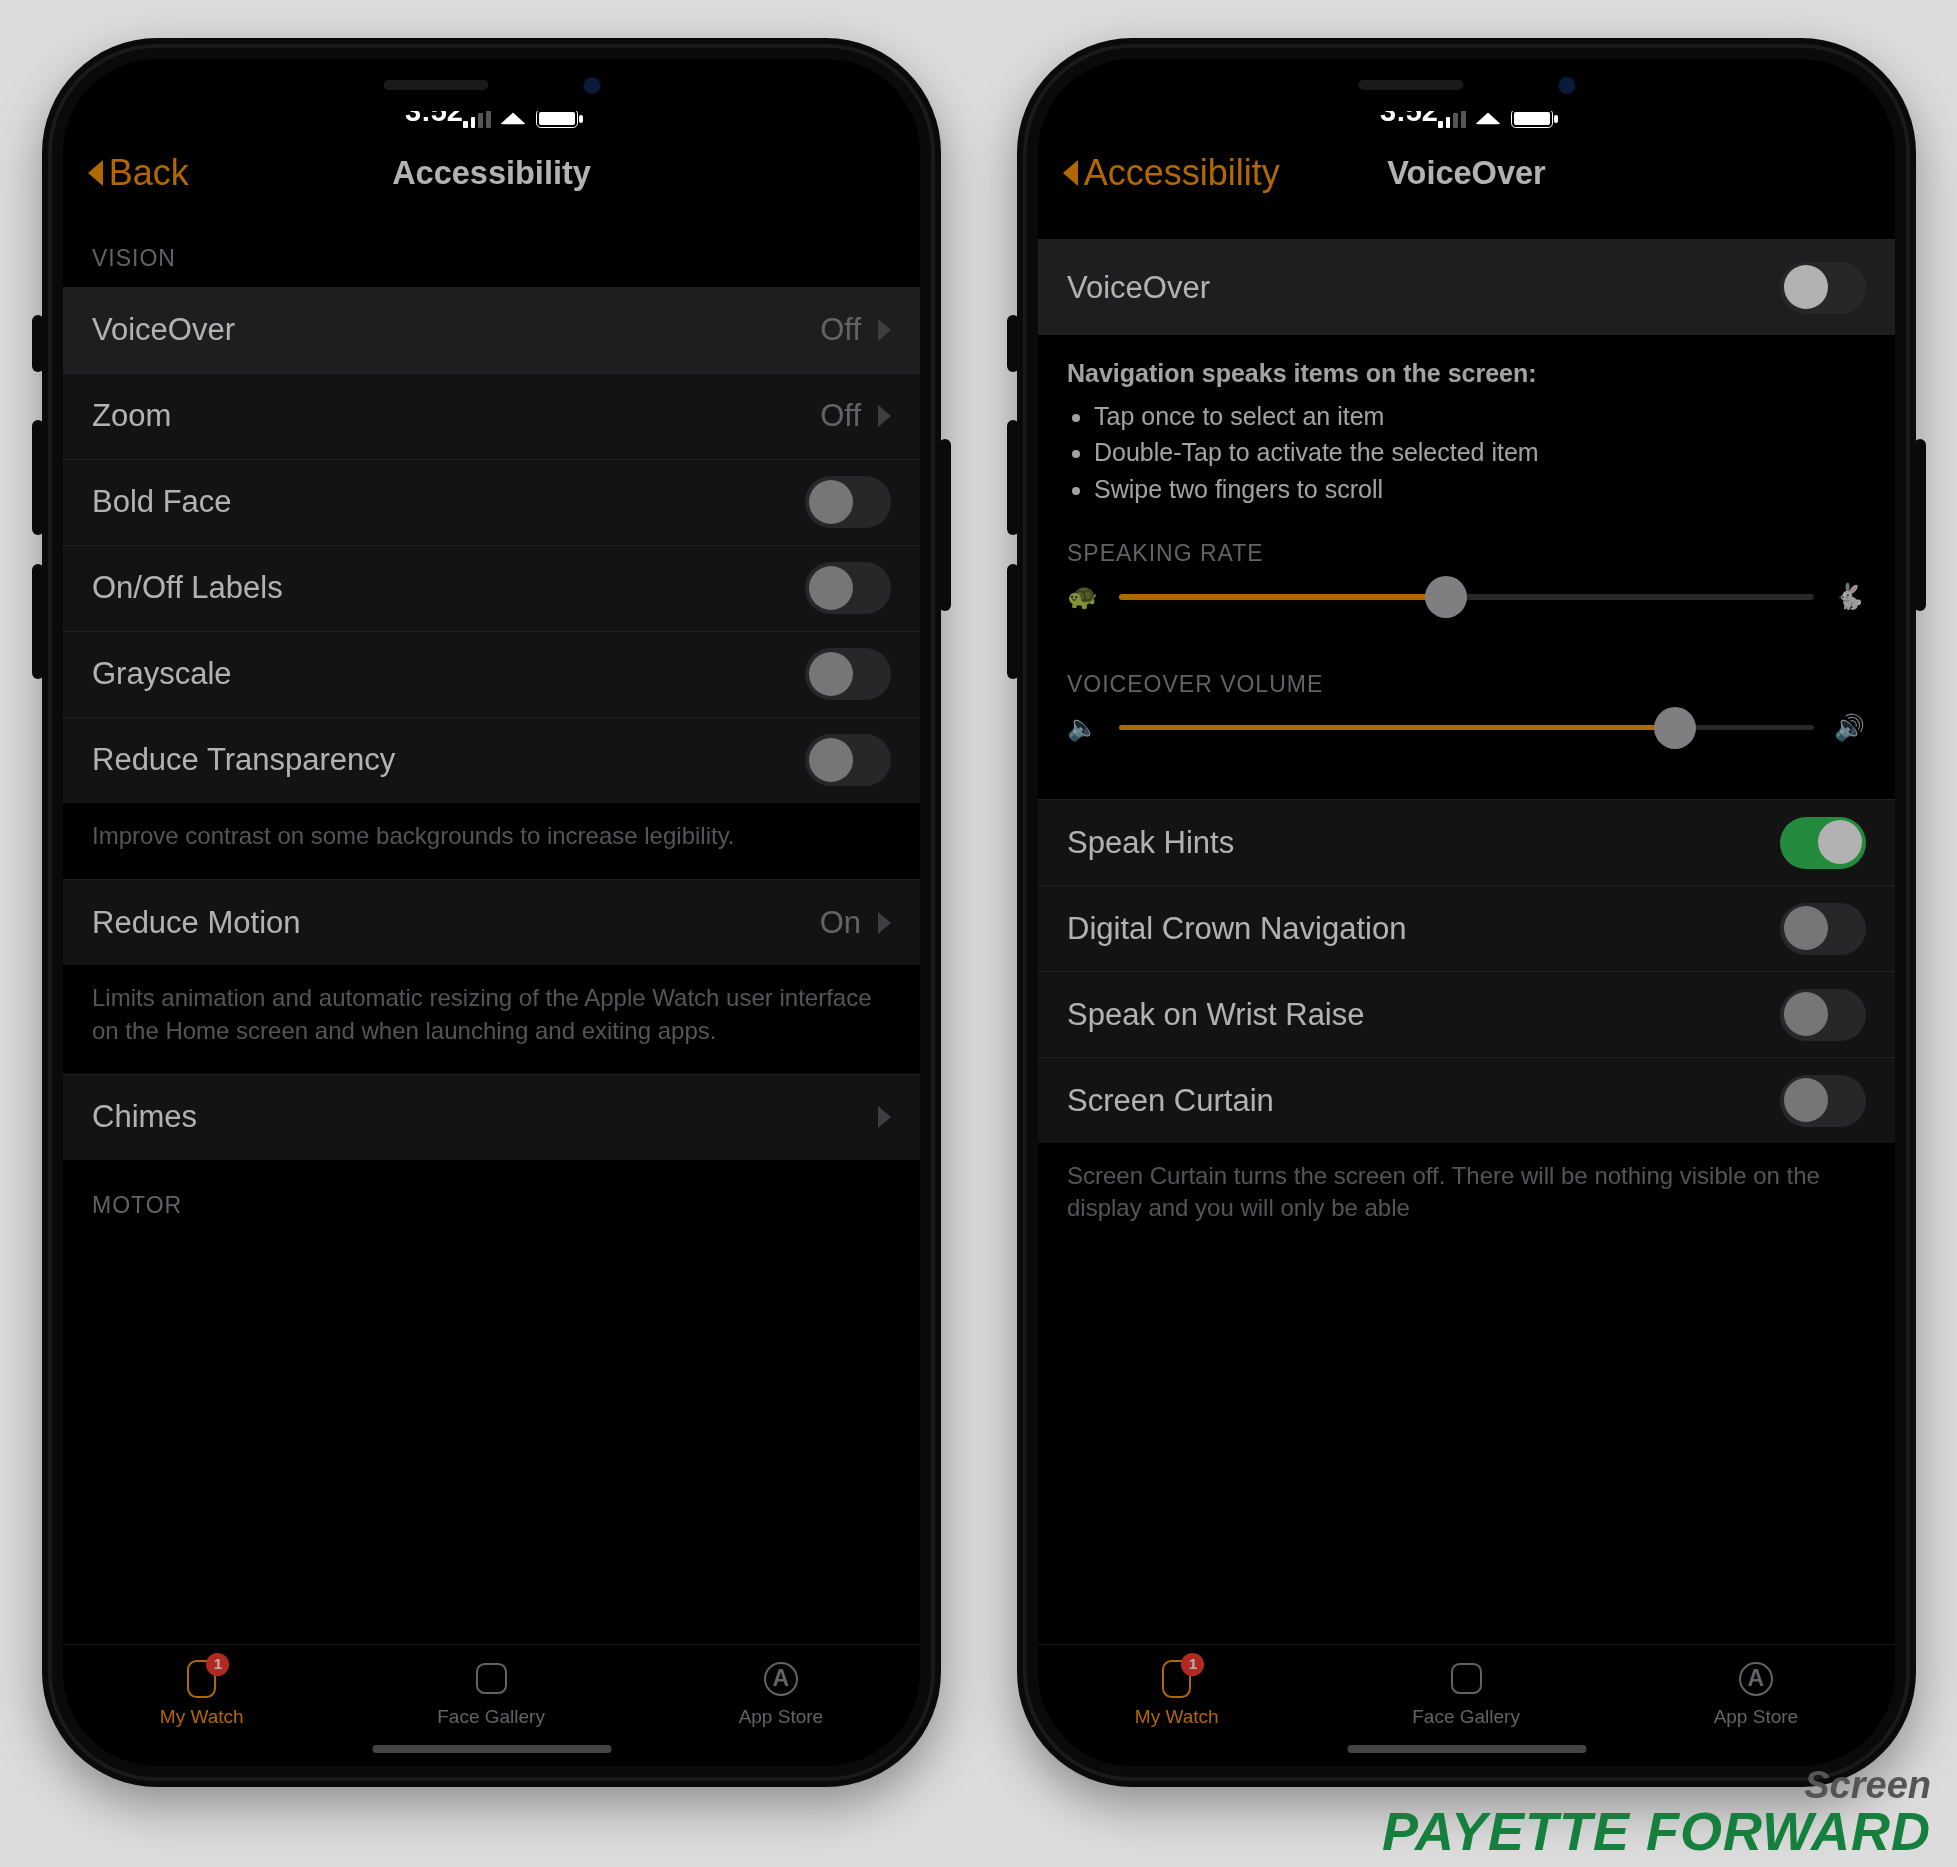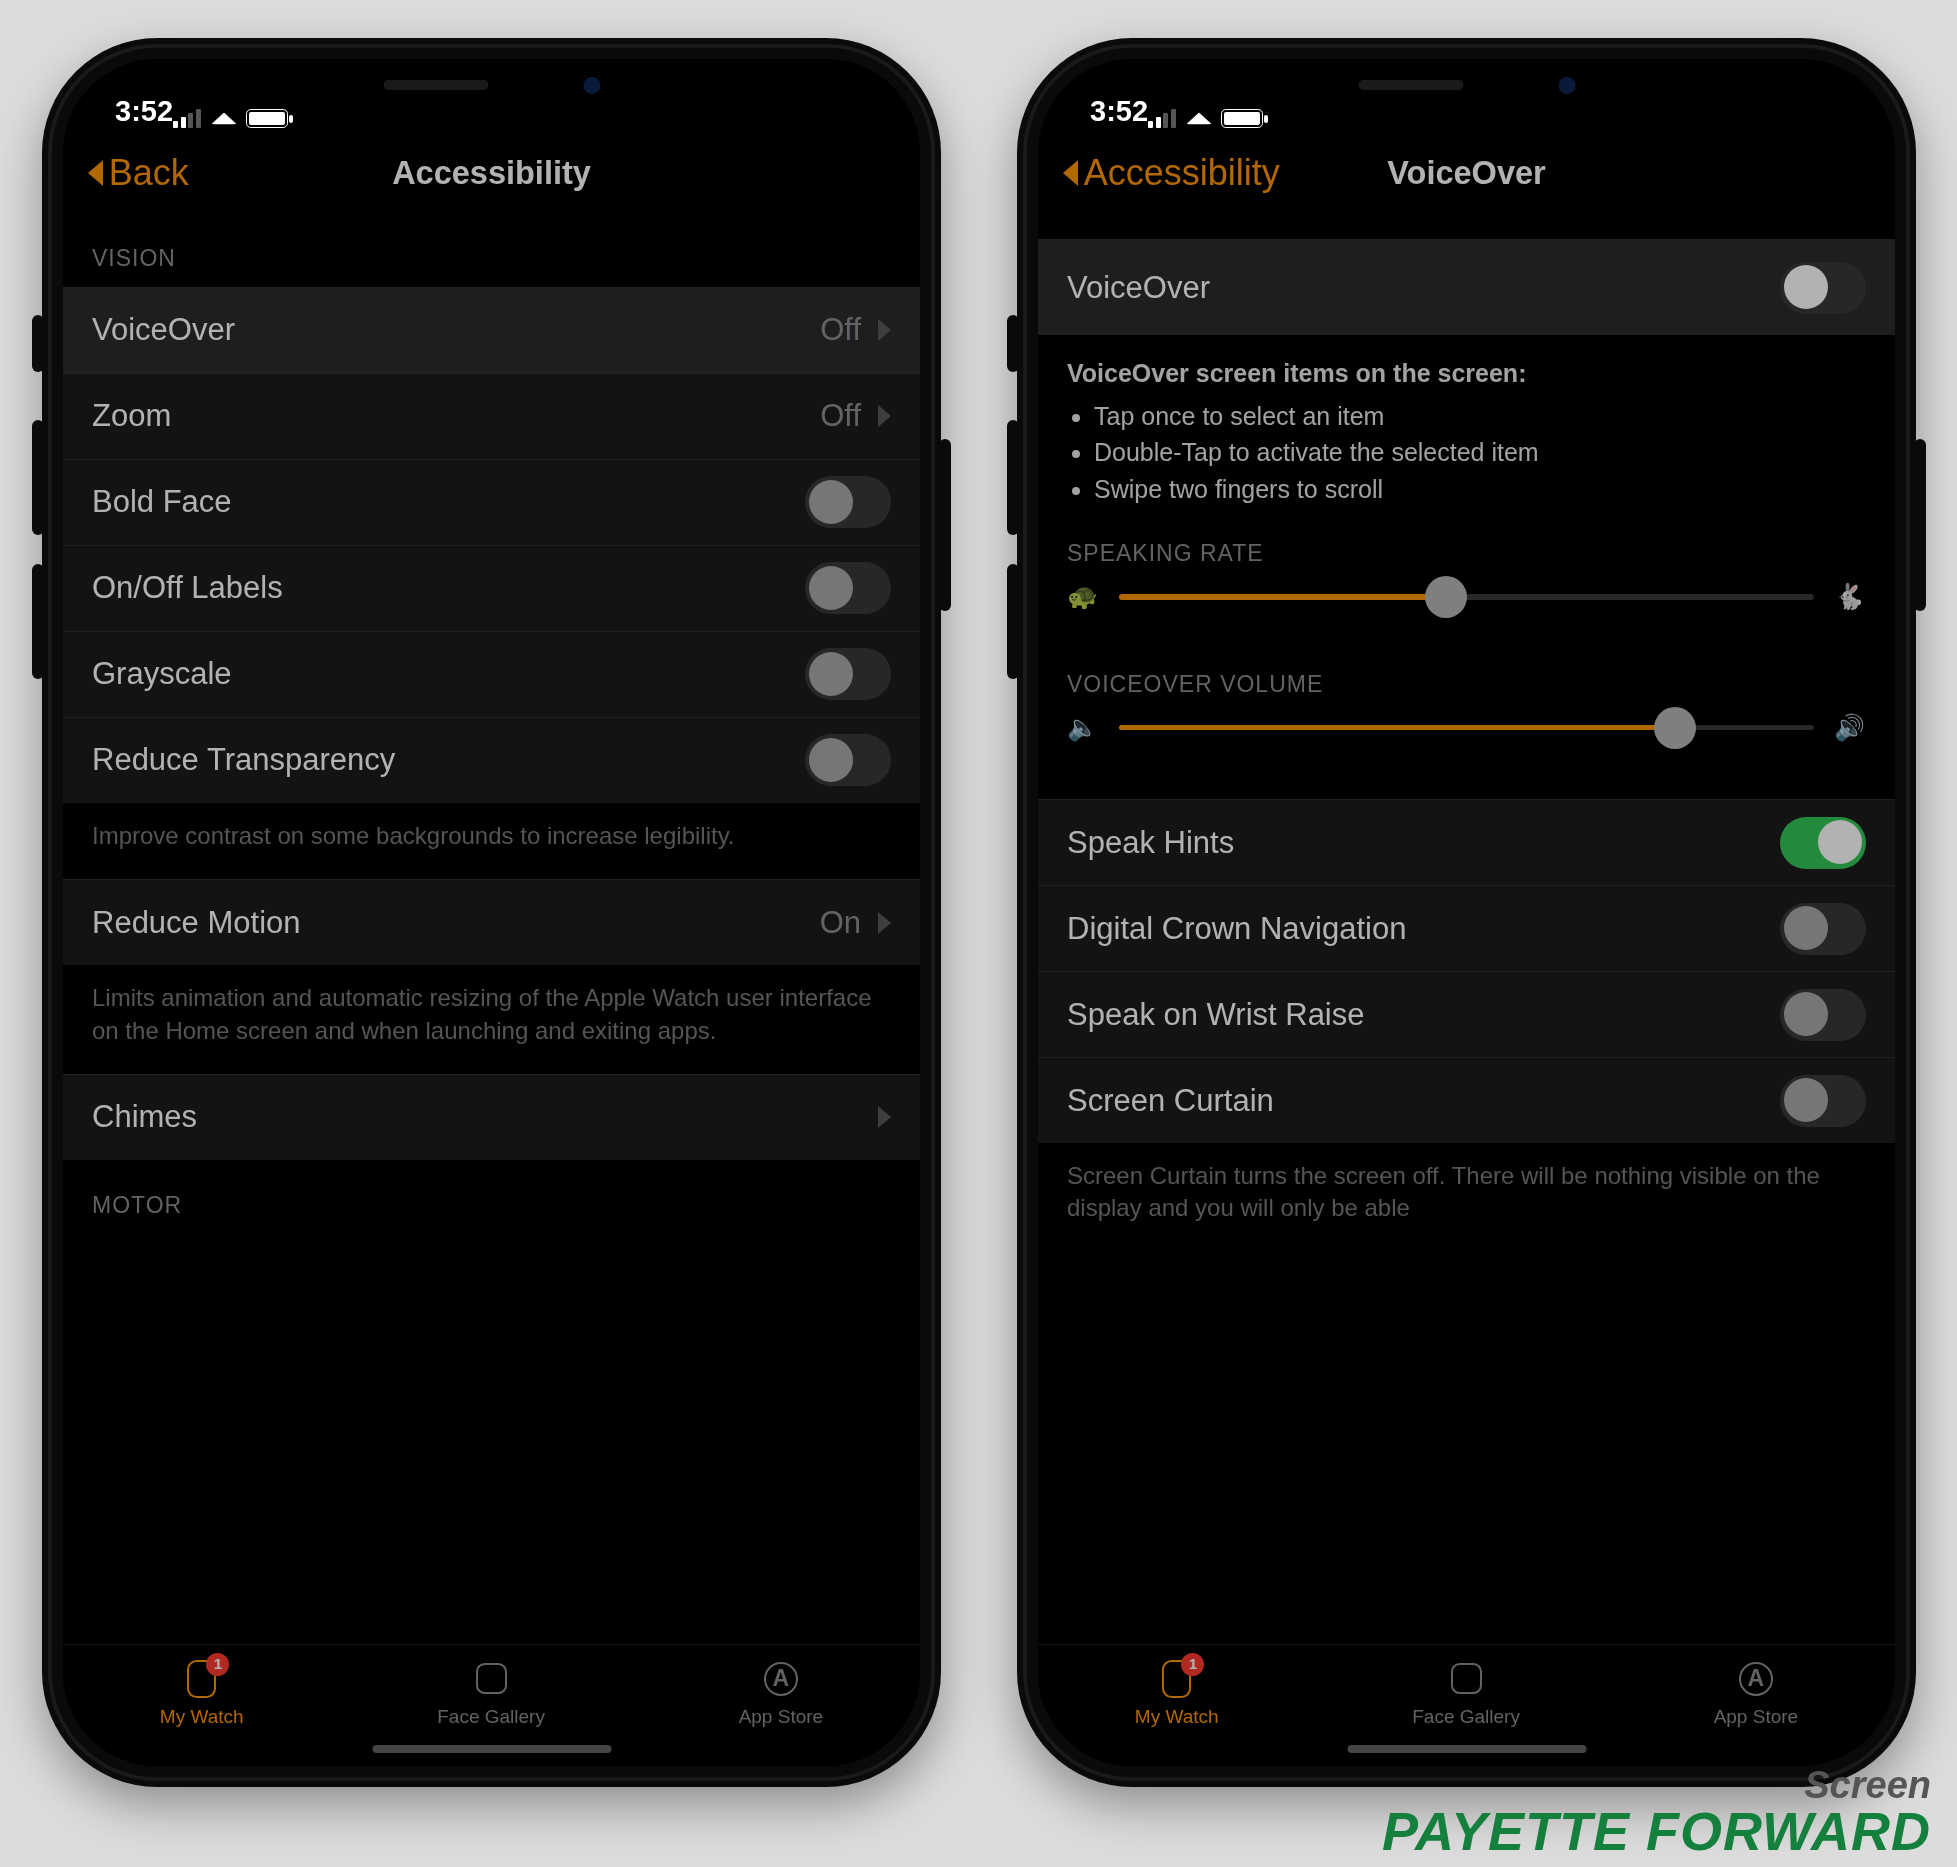--- a/index.html
+++ b/index.html
@@ -52,21 +52,21 @@
   .dim{position:absolute;inset:0;background:rgba(0,0,0,.30);pointer-events:none;z-index:9}
   .notch{
     position:absolute;top:0;left:50%;transform:translateX(-50%);
     width:401px;height:52px;background:#000;
     border-radius:0 0 34px 34px;z-index:20;
     display:flex;align-items:center;justify-content:center;gap:57px;
   }
   .speaker{width:105px;height:9.6px;background:#1a1a1a;border-radius:5.7px}
   .cam{width:17px;height:17px;background:#0a1a3a;border-radius:50%;margin-left:38px}
   
-  .status{height:75px;display:flex;justify-content:flex-start;align-items:flex-end;padding:0 52px 5.7px;color:#fff;font-size:29px;font-weight:600;position:relative;z-index:15}
+  .status{height:75px;display:flex;justify-content:center;align-items:flex-end;padding:0 52px 5.7px;color:#fff;font-size:29px;font-weight:600;position:relative;z-index:15}
   .status .r{display:flex;gap:9.6px;align-items:center}
   .sig{display:flex;gap:2.9px;align-items:flex-end}
   .sig i{width:4.8px;background:#fff;border-radius:1px}
   .sig i:nth-child(1){height:7.6px}.sig i:nth-child(2){height:11.5px}.sig i:nth-child(3){height:15.3px;background:#555}.sig i:nth-child(4){height:19px;background:#555}
   .wifi{width:0;height:0;border-left:13.4px solid transparent;border-right:13.4px solid transparent;border-bottom:17px solid #fff;border-radius:3.8px;transform:scaleY(.7)}
   .batt{width:42px;height:19px;border:1.9px solid #fff;border-radius:4.8px;position:relative}
   .batt::after{content:"";position:absolute;right:-5.7px;top:4.8px;width:3.8px;height:7.6px;background:#fff;border-radius:1.9px}
   .batt i{position:absolute;inset:1.9px;background:#fff;border-radius:1.9px}
   
   .nav{height:78px;display:flex;align-items:center;justify-content:center;position:relative;color:#fff;font-size:32.5px;font-weight:600}
@@ -273,21 +273,21 @@
 
       <div class="content">
         <div style="height:27px"></div>
         <div class="row rowgroup-top" data-hi="1" style="height:96px">
           <span>VoiceOver</span>
           <span class="switch offwhite">
               <span class="k"></span>
             </span>
         </div>
         <div class="desc">
-          <b>VoiceOver screen items on the screen:</b>
+          <b>Navigation speaks items on the screen:</b>
           <ul>
             <li>Tap once to select an item</li>
             <li>Double-Tap to activate the selected item</li>
             <li>Swipe two fingers to scroll</li>
           </ul>
         </div>
 
         <div class="sect-h" style="padding-top:9.6px">SPEAKING RATE</div>
         <div class="slider-wrap">
           <div class="slider">

